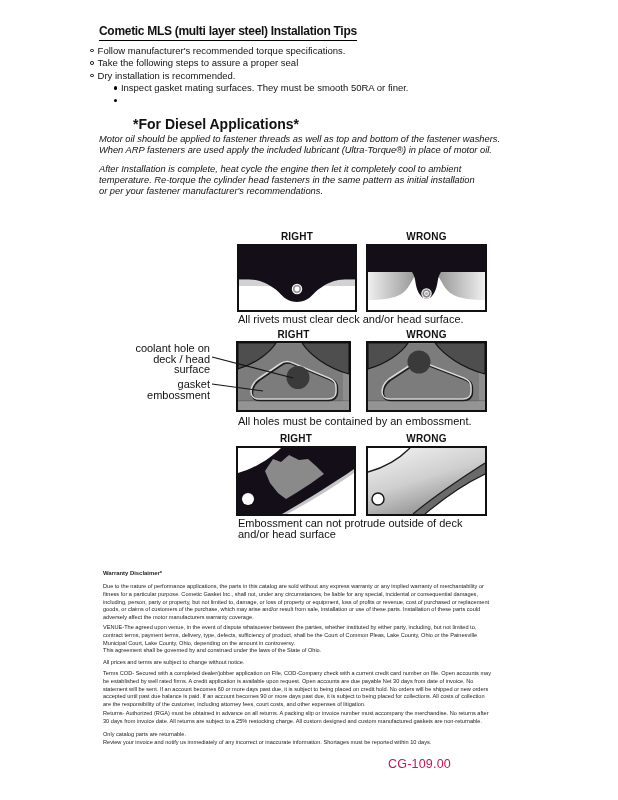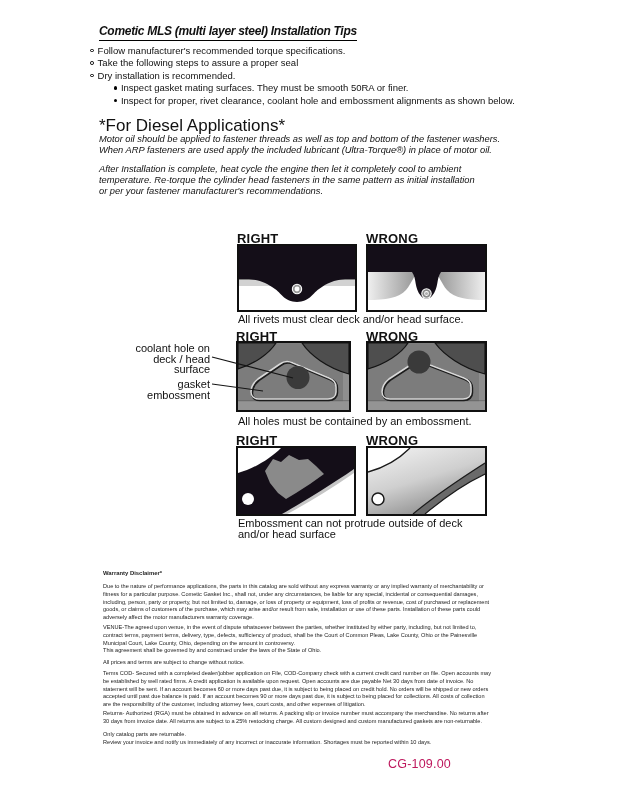--- a/index.html
+++ b/index.html
@@ -5,39 +5,39 @@
   * { margin:0; padding:0; box-sizing:border-box; }
   html,body { background:#fff; }
   .page {
     position:relative; width:618px; height:800px; background:#ffffff;
     font-family:"Liberation Sans", sans-serif; color:#111; overflow:hidden;
   }
   .abs { position:absolute; }
 
   .title {
     left:99px; top:24px; font-size:12px; font-weight:bold; letter-spacing:-0.3px;
-    border-bottom:1.3px solid #000; padding-bottom:1.5px;font-style:italic;
+    border-bottom:1.3px solid #000; padding-bottom:1.5px;
   }
 
   .bullets { left:90px; top:37px; font-size:9.5px; line-height:12.4px; width:470px;margin-top:8px; }
   .b-line { display:flex; align-items:flex-start; }
   .b-line.sub { margin-left:24px; }
   .marker-circle {
     width:3.6px; height:3.6px; border:0.9px solid #000; border-radius:50%;
     margin:3.9px 4px 0 0; flex:none;
   }
   .marker-dot {
     width:3.4px; height:3.4px; background:#000; border-radius:50%;
     margin:4px 3.5px 0 0; flex:none;
   }
 
-  .h2 { font-size:17px; font-weight:normal; }
+  .h2 { font-size:14px; font-weight:bold;margin-left:34px; }
   .body-p { font-size:9.3px; line-height:10.9px; white-space:pre-line; width:450px;font-style:italic; }
 
-  .diag-header { font-size:13px; font-weight:bold; text-align:left; letter-spacing:0.2px; }
+  .diag-header { font-size:10px; font-weight:bold; text-align:center; letter-spacing:0.2px; }
   .diag-box { border:2px solid #101010; background:#fff; overflow:hidden; }
   .diag-box svg { display:block; width:100%; height:100%; }
   .caption { font-size:11px; line-height:11px; white-space:pre-line; }
 
   .side-label { font-size:11px; line-height:10.6px; text-align:right; white-space:pre-line; width:92px; }
 
   .legal { font-size:5.6px; line-height:7.8px; width:416px; white-space:pre-line; letter-spacing:0; color:#1c1c1c; }
   .legal-h { font-size:5.9px; font-weight:bold; color:#1c1c1c; }
 
   .code { font-size:12.5px; color:#be185d; letter-spacing:0.2px; }
@@ -63,21 +63,20 @@
     <div class="b-line">
         <span class="marker-circle"></span>
         <span>Dry installation is recommended.</span>
       </div>
     <div class="b-line sub">
         <span class="marker-dot"></span>
         <span>Inspect gasket mating surfaces.  They must be smooth 50RA or finer.</span>
       </div>
     <div class="b-line sub">
         <span class="marker-dot"></span>
-        <span>Inspect for proper, rivet clearance, coolant hole and embossment alignments as shown below.</span>
       </div>
   </div>
 
   <div class="abs h2" style="left:99px; top:116px;">*For Diesel Applications*</div>
   <div class="abs body-p" style="left:99px; top:134px;">Motor oil should be applied to fastener threads as well as top and bottom of the fastener washers.
 When ARP fasteners are used apply the included lubricant (Ultra-Torque®) in place of motor oil.</div>
   <div class="abs body-p" style="left:99px; top:164px;">After Installation is complete, heat cycle the engine then let it completely cool to ambient
 temperature. Re-torque the cylinder head fasteners in the same pattern as initial installation
 or per your fastener manufacturer's recommendations.</div>
 

